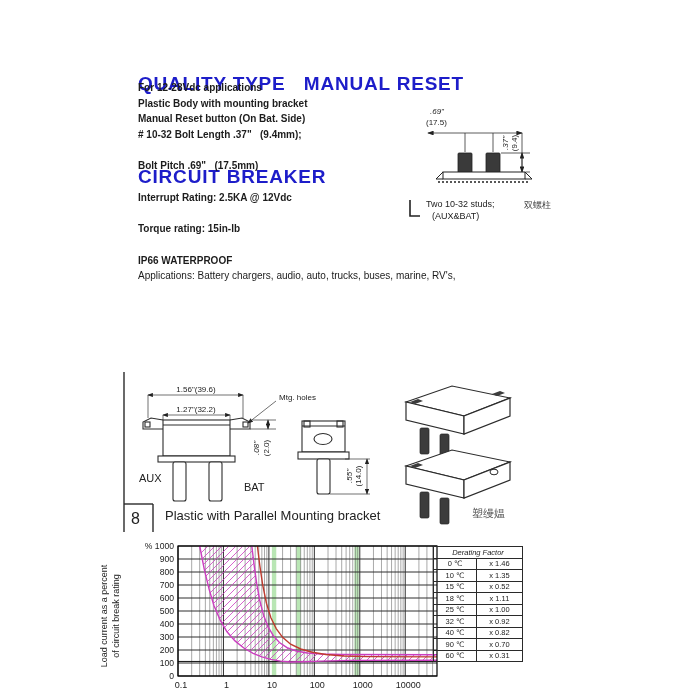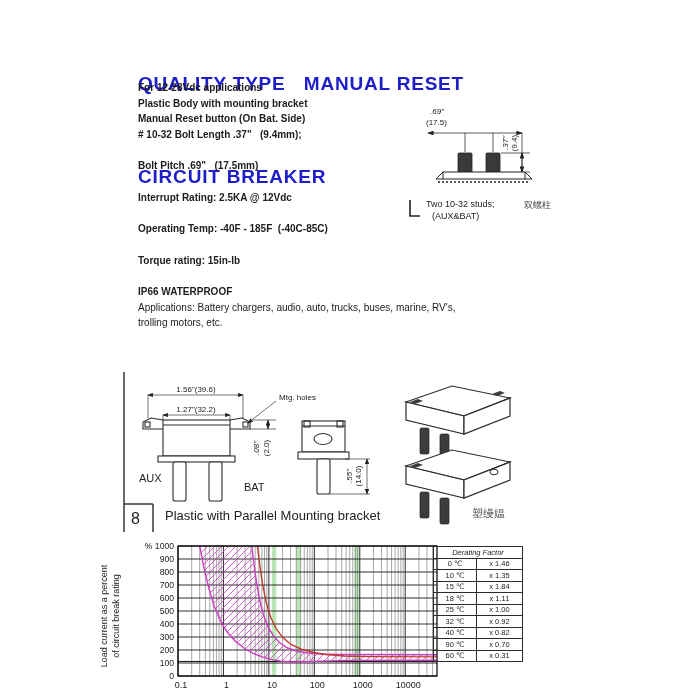--- a/index.html
+++ b/index.html
@@ -44,25 +44,23 @@
   <div>CIRCUIT BREAKER</div>
 </div>
 
 <div class="abs" id="specs">
     <div class="spec b">For 12-28Vdc applications</div>
     <div class="spec b">Plastic Body with mounting bracket</div>
     <div class="spec b">Manual Reset button (On Bat. Side)</div>
     <div class="spec b"># 10-32 Bolt Length .37"   (9.4mm);</div>
     <div class="spec b g">Bolt Pitch .69"   (17.5mm)</div>
     <div class="spec b g">Interrupt Rating: 2.5KA @ 12Vdc</div>
-    <div class="spec b g">Operating Temp: -40F - 185F  (-40C-85C)</div>
     <div class="spec b g">Torque rating: 15in-lb</div>
     <div class="spec b g">IP66 WATERPROOF</div>
     <div class="spec">Applications: Battery chargers, audio, auto, trucks, buses, marine, RV's,</div>
-    <div class="spec">trolling motors, etc.</div>
   </div>
 
 <svg class="abs" style="left:400px;top:98px" width="185" height="132" viewBox="0 0 185 132">
   <g stroke="#333" stroke-width="0.8" fill="none">
     <line x1="28" y1="35" x2="122" y2="35" marker-start="url(#arw)" marker-end="url(#arw)"></line>
     <line x1="65" y1="35" x2="65" y2="54"></line>
     <line x1="93" y1="35" x2="93" y2="54"></line>
     <line x1="122" y1="35" x2="122" y2="74"></line>
     <line x1="101" y1="55" x2="130" y2="55"></line>
     <line x1="126" y1="74" x2="130" y2="74"></line>
@@ -284,21 +282,21 @@
         <tr>
           <td>0 ℃</td>
           <td>x 1.46</td>
         </tr>
         <tr>
           <td>10 ℃</td>
           <td>x 1.35</td>
         </tr>
         <tr>
           <td>15 ℃</td>
-          <td>x 1.84</td>
+          <td>x 0.52</td>
         </tr>
         <tr>
           <td>18 ℃</td>
           <td>x 1.11</td>
         </tr>
         <tr>
           <td>25 ℃</td>
           <td>x 1.00</td>
         </tr>
         <tr>

